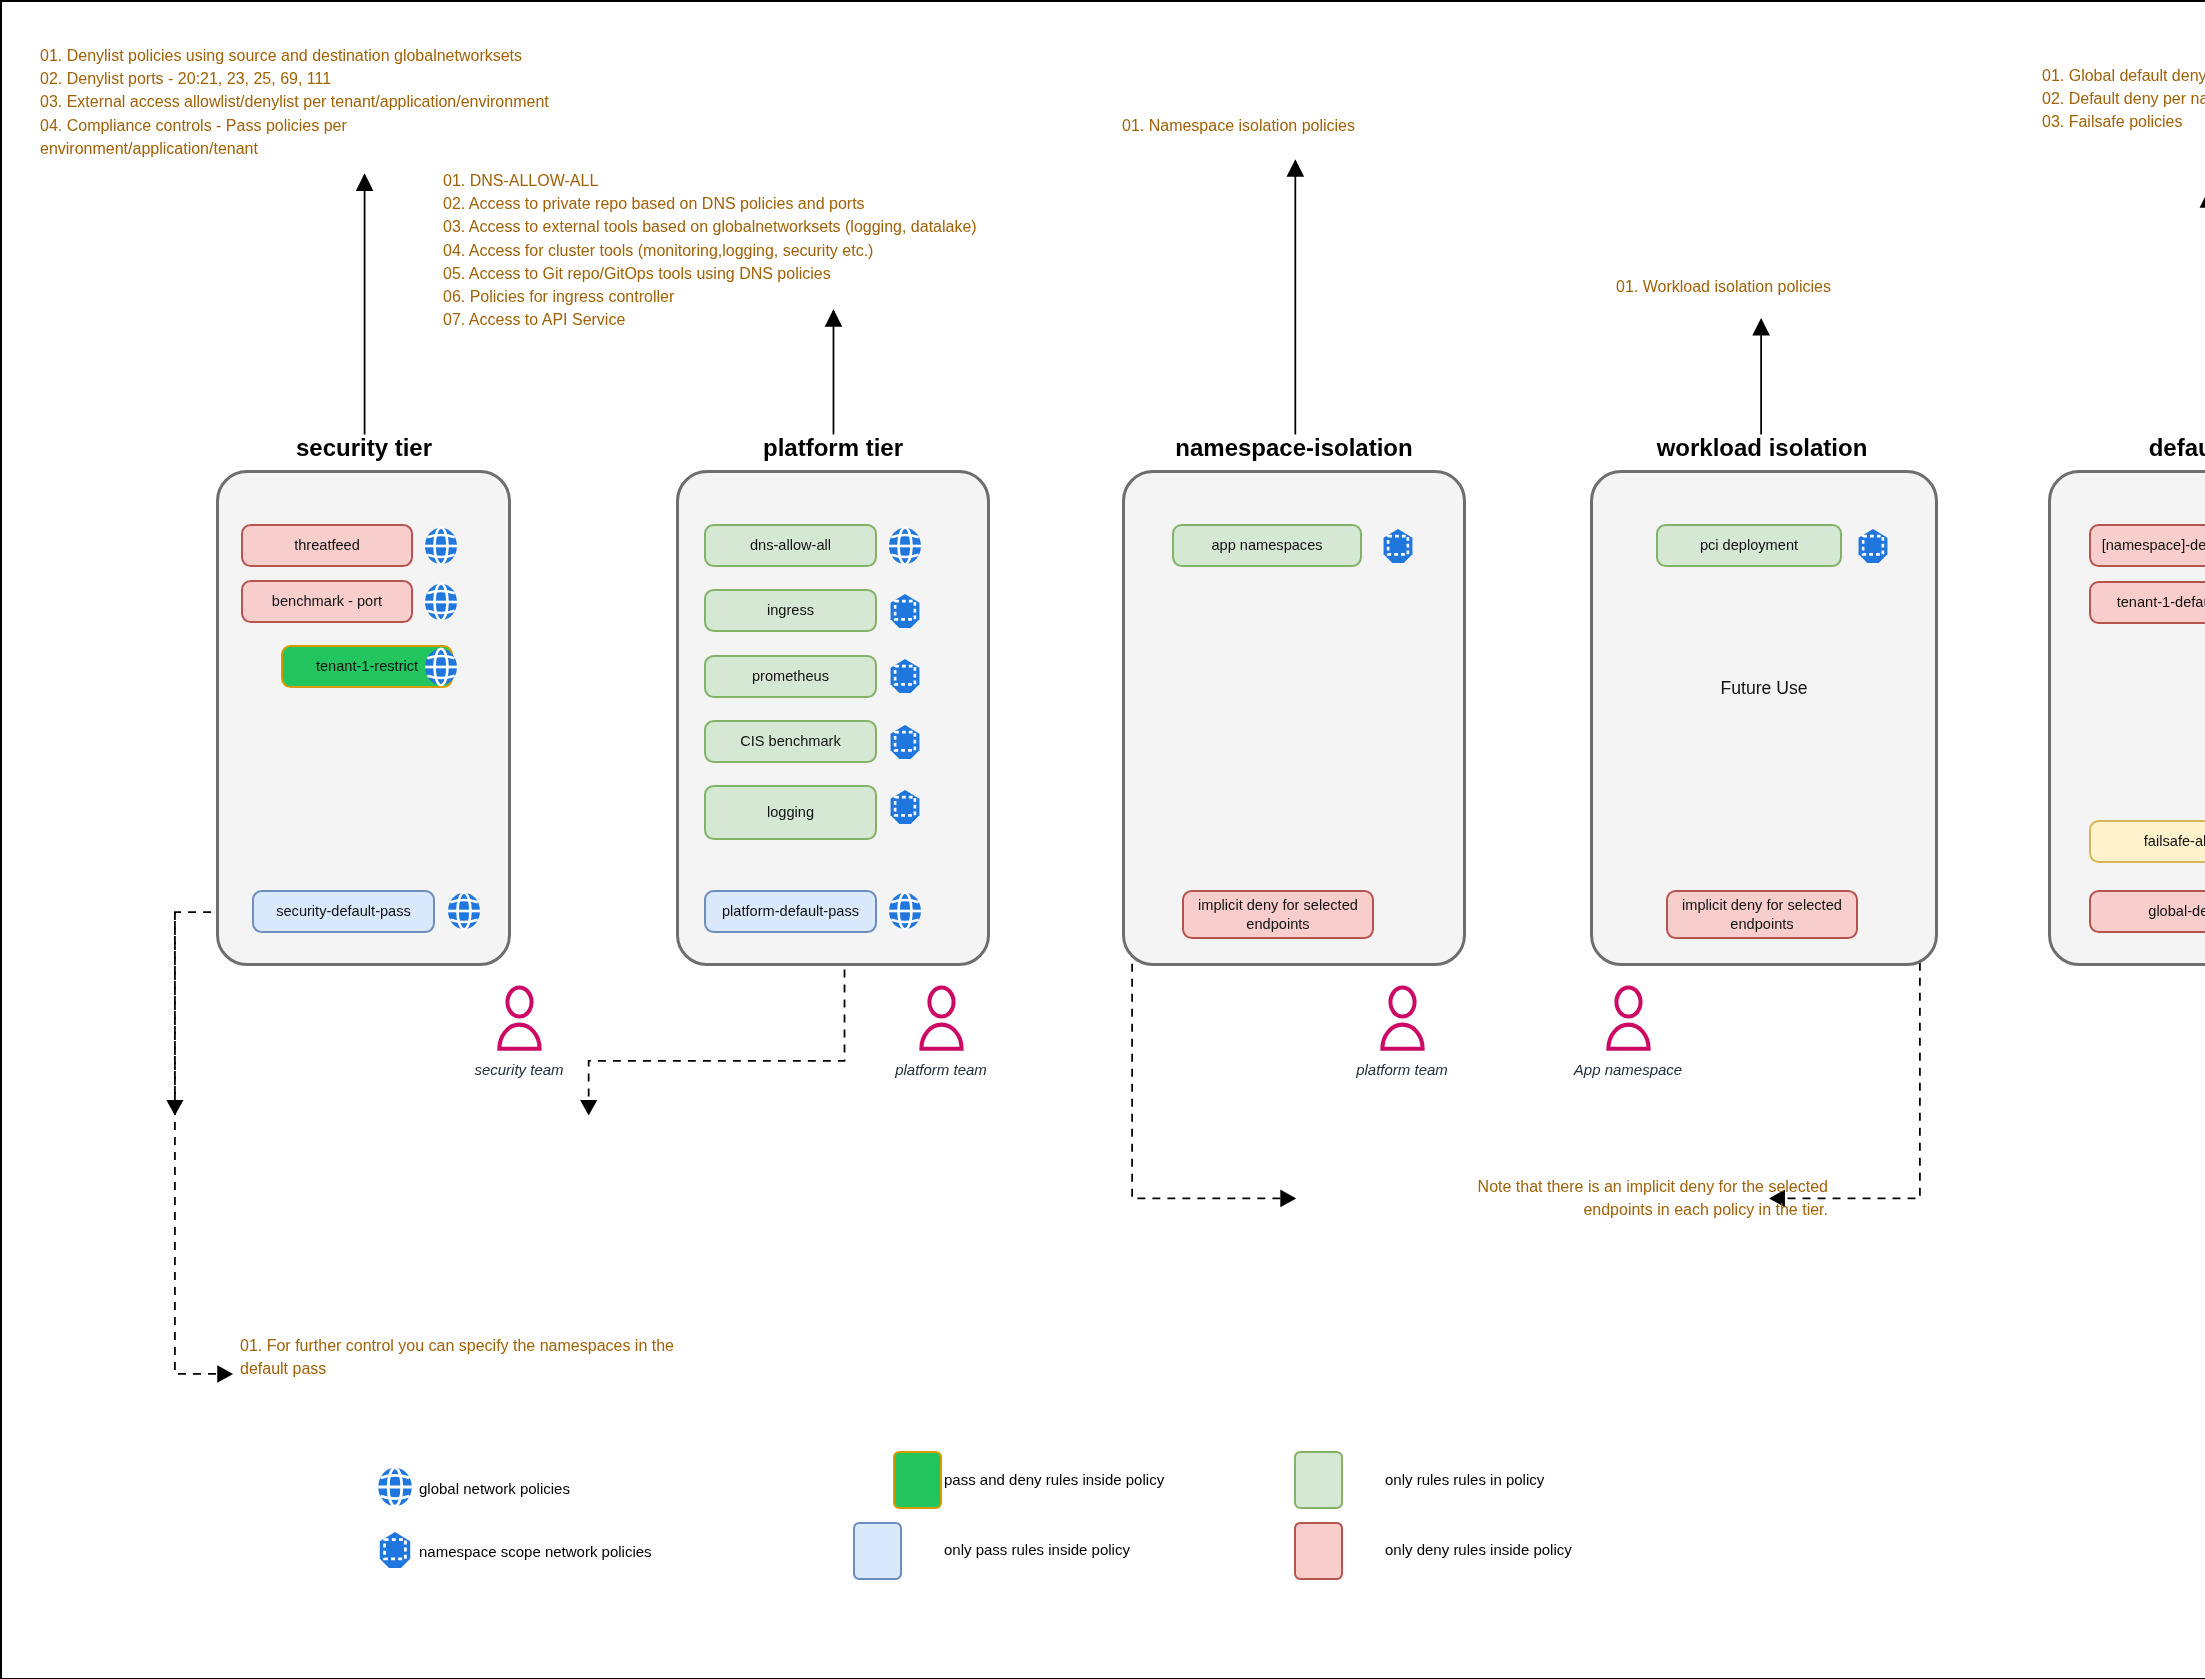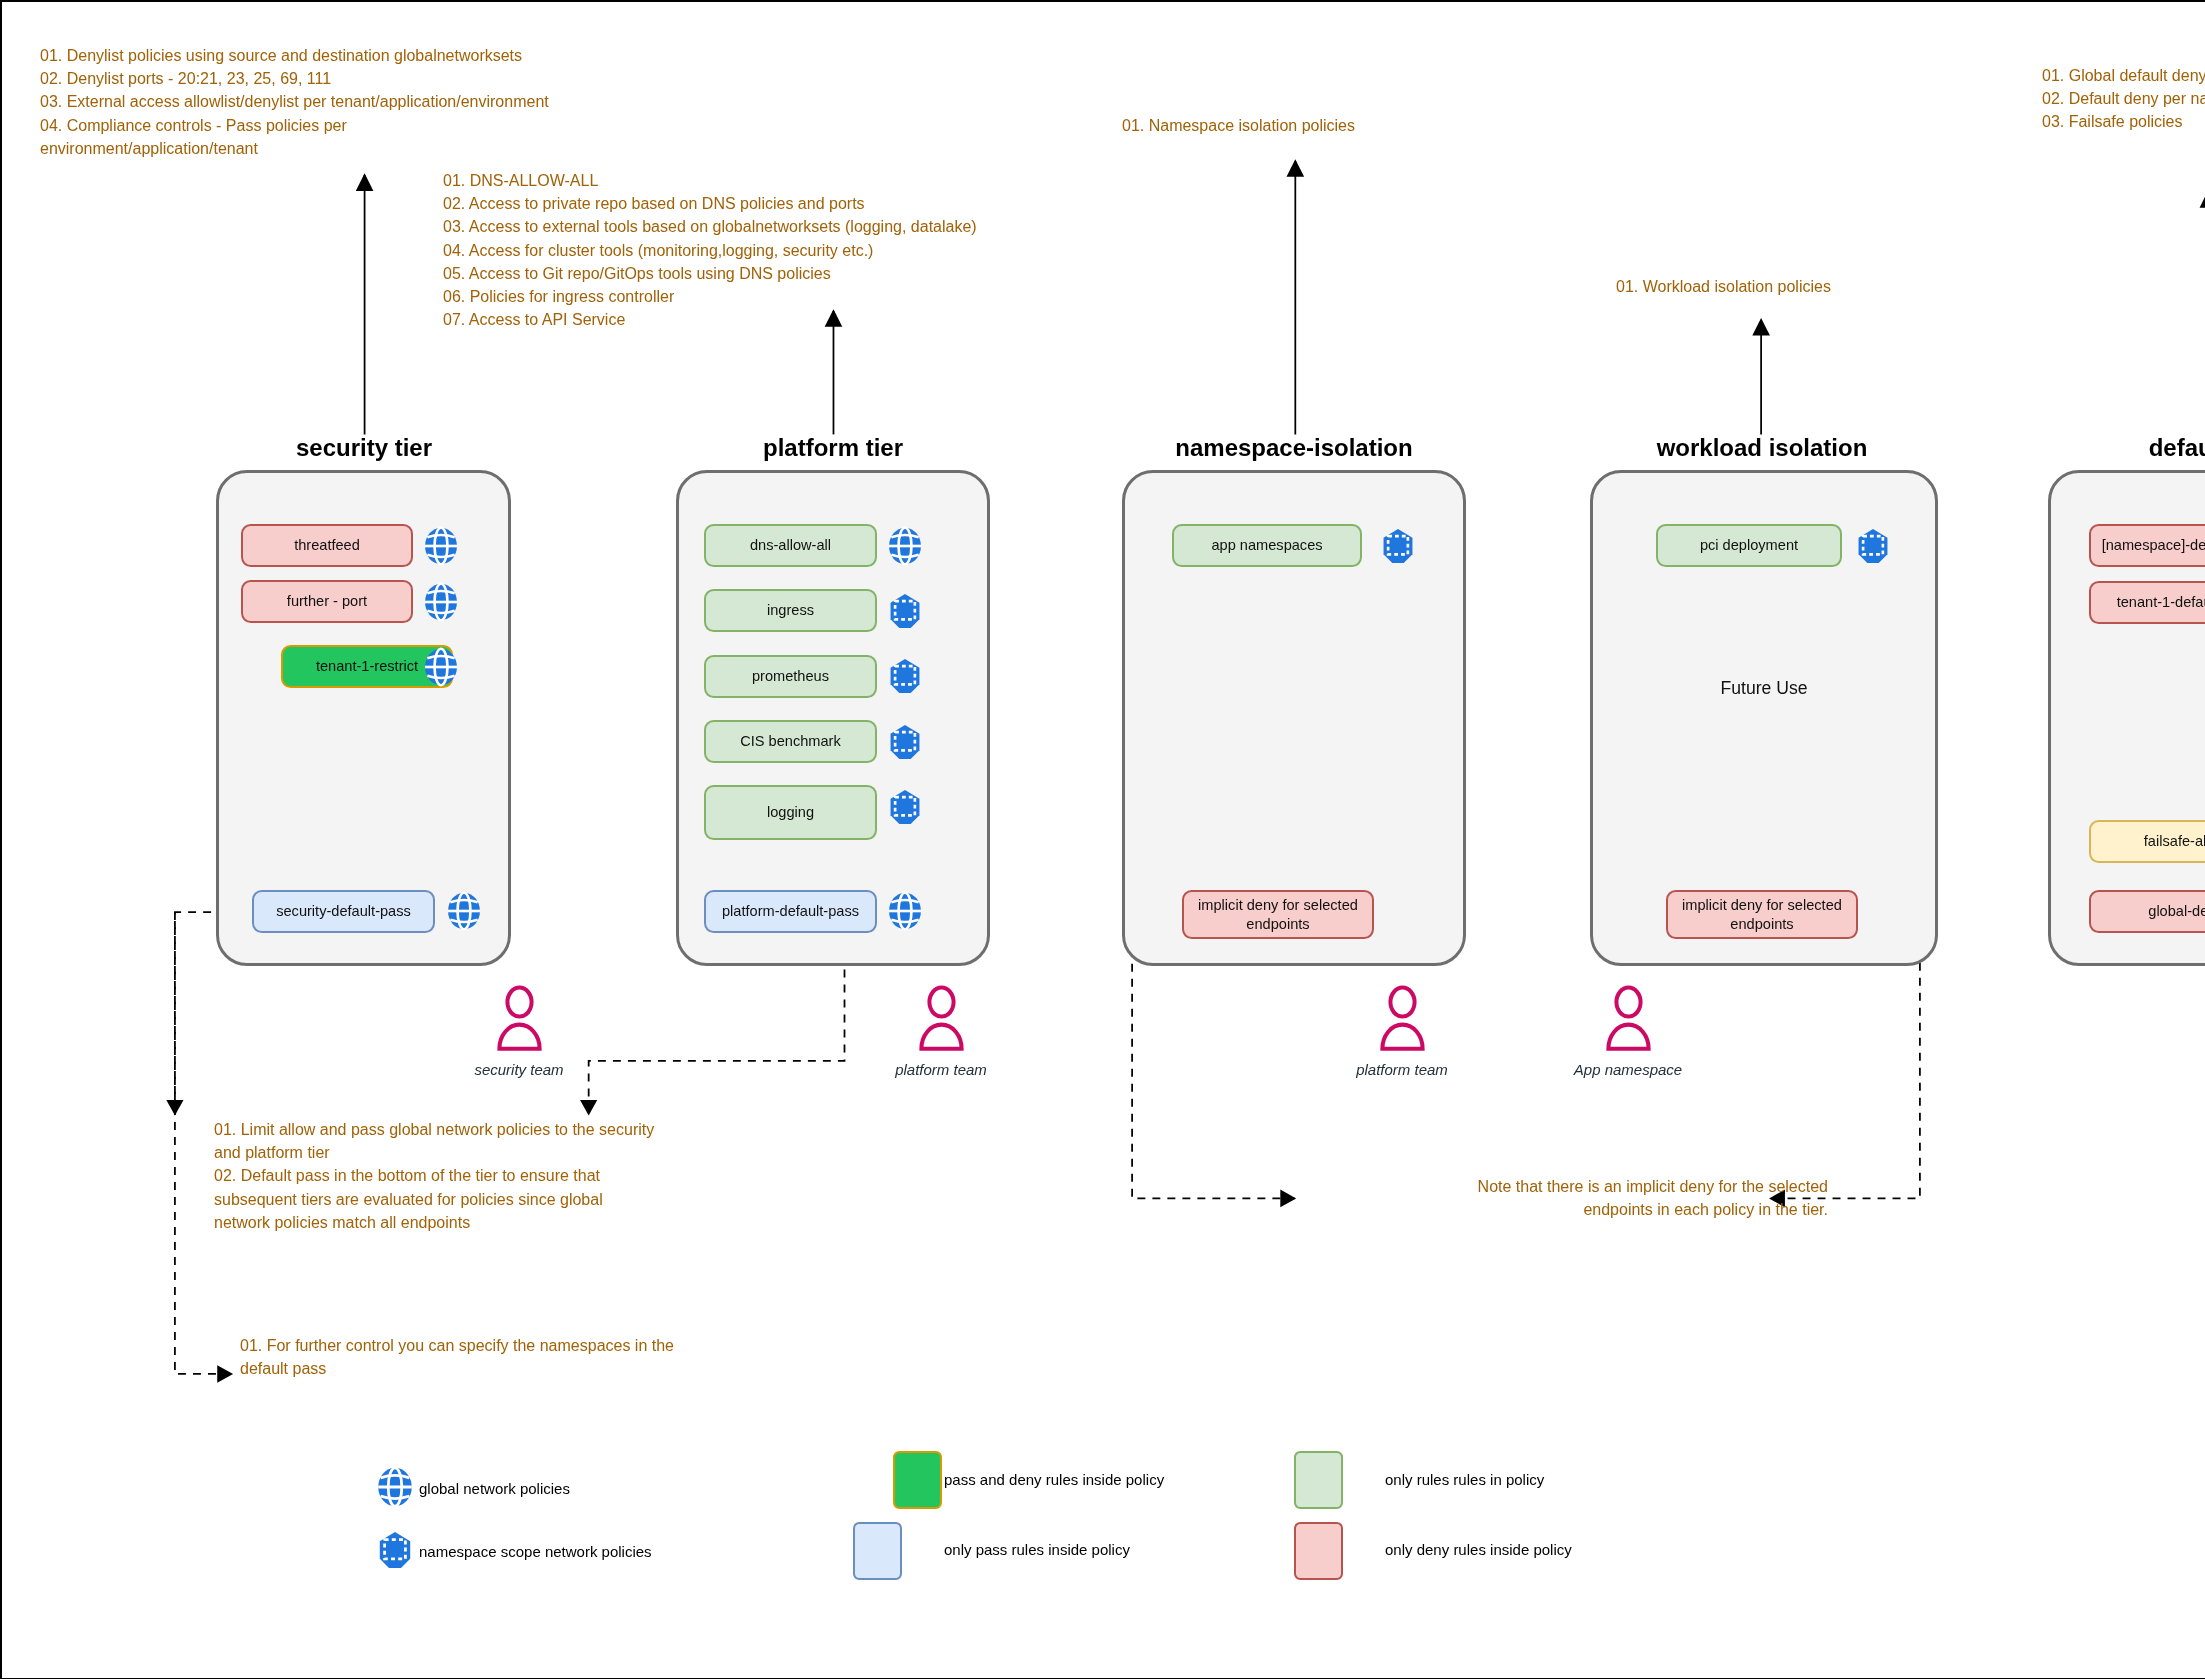--- a/index.html
+++ b/index.html
@@ -112,37 +112,32 @@
 
     <path class="dash-line" d="M2615,2063 L2562,2063 L2562,2712 L2930,2712" marker-end="url(#arS)"></path>
 
     <path class="dash-line" d="M4262,2060 L4348,2060 L4348,2712 L4010,2712" marker-end="url(#arS)"></path>
 
     <path class="dash-line" d="M5290,1228 L5852,1228 L5852,1300" marker-end="url(#arS)"></path>
 
     <path class="dash-line" d="M5290,1898 L5852,1898 L5852,1620" marker-end="url(#arS)"></path>
   </svg>
 
-  <div class="abs note" style="left:212px;top:1116px;width:582px;">01. Limit allow and pass global network policies to the security
-and platform tier
-02. Default pass in the bottom of the tier to ensure that
-subsequent tiers are evaluated for policies since global
-network policies match all endpoints</div>
 
   <div class="abs note" style="left:238px;top:1332px;width:591px;">01. For further control you can specify the namespaces in the
 default pass</div>
 
   <div class="abs note" style="left:1358px;top:1173px;width:468px;text-align:right;">Note that there is an implicit deny for the selected
 endpoints in each policy in the tier.</div>
 
   <div class="abs tier-title" style="left:212px;top:432px;width:300px;">security tier</div>
   <div class="abs tier-card" style="left:214px;top:468px;width:295px;height:496px;">
 
     <div class="policy p-deny" style="left:22px;top:51px;width:172px;height:43px;">threatfeed</div>
-    <div class="policy p-deny" style="left:22px;top:107px;width:172px;height:43px;">further - port</div>
+    <div class="policy p-deny" style="left:22px;top:107px;width:172px;height:43px;">benchmark - port</div>
     <div class="policy p-passdeny" style="left:22px;top:172px;width:172px;height:43px;">tenant-1-restrict</div>
     <div class="policy p-pass" style="left:33px;top:417px;width:183px;height:43px;">security-default-pass</div>
 
     <svg class="abs" style="left:203px;top:54px;width:38px;height:38px;" viewBox="0 0 100 100">
         <ellipse cx="50" cy="50" rx="42" ry="48" fill="#1f76dd"></ellipse>
         <g stroke="#fff" stroke-width="7" fill="none">
           <ellipse cx="50" cy="50" rx="17" ry="48"></ellipse>
           <line x1="8" y1="50" x2="92" y2="50"></line>
           <path d="M14,27 Q50,15 86,27"></path>
           <path d="M14,73 Q50,85 86,73"></path>

